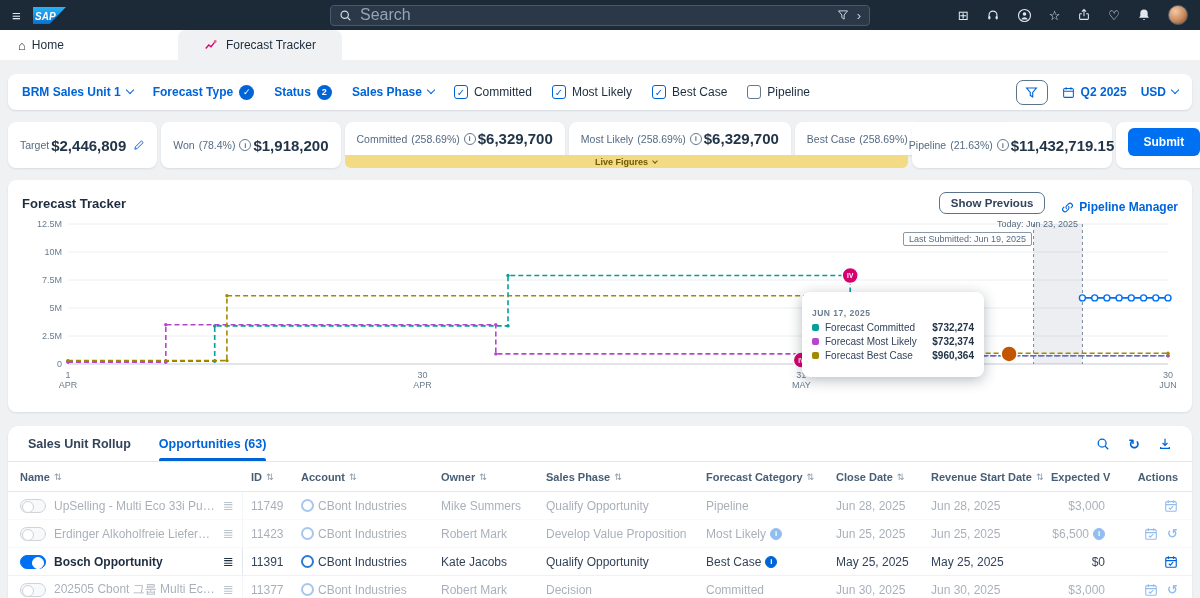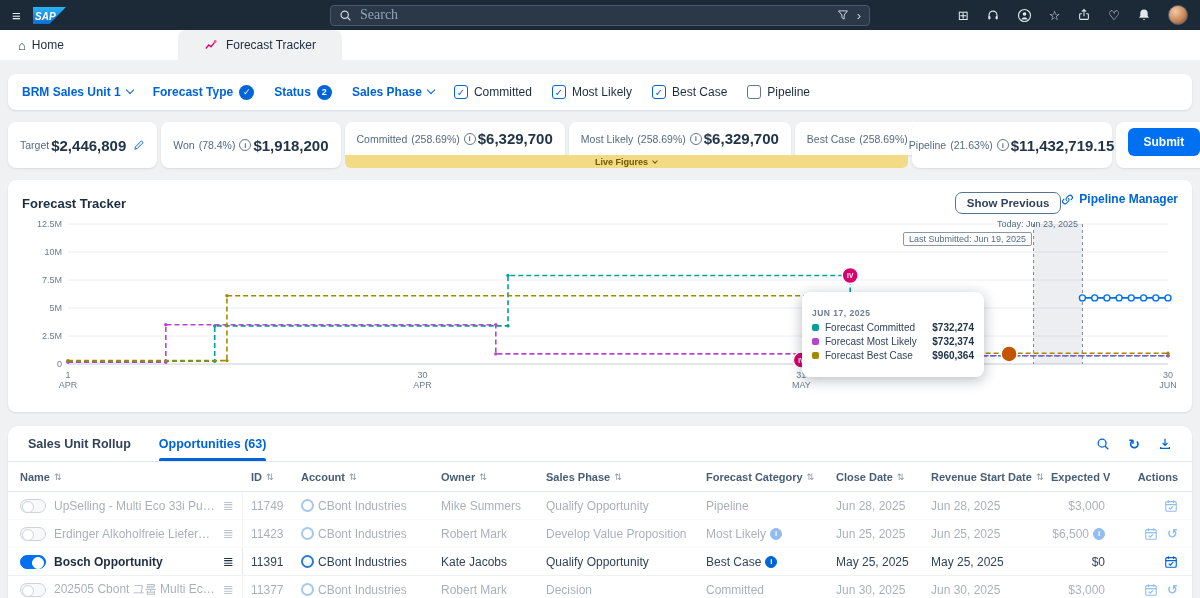--- a/index.html
+++ b/index.html
@@ -4,21 +4,21 @@
 <style>
   *{box-sizing:border-box;margin:0;padding:0}
   html,body{width:1200px;height:598px;overflow:hidden}
   body{font-family:"Liberation Sans","DejaVu Sans",sans-serif;font-size:12px;color:#1d2d3e;background:#eff1f3}
 
   
   .shell{height:30px;background:#1c2937;display:flex;align-items:center;padding:0 12px;gap:12px;position:relative}
   .sh-menu{color:#dfe6ec;font-size:15px;cursor:pointer;line-height:1}
   .shell-center{position:absolute;left:50%;transform:translateX(-50%);width:540px}
   .shell-search{height:21px;background:#2a3848;border:1px solid #46596d;border-radius:4px;display:flex;align-items:center;gap:8px;padding:0 8px;color:#9fb0c0}
-  .shell-search input{flex:1;background:transparent;border:none;outline:none;color:#22c55e;font-size:14px;font-family:Liberation Serif, serif}
+  .shell-search input{flex:1;background:transparent;border:none;outline:none;color:#22c55e;font-size:16px;font-family:Liberation Sans, sans-serif}
   .shell-search input::placeholder{color:#93a5b6}
   .ss-chev{color:#c6d2dd;font-size:13px}
   .shell-right{margin-left:auto;display:flex;align-items:center;gap:17px;color:#dfe6ec}
   .sh-glyph{font-size:13px;line-height:1;cursor:pointer}
   .avatar{width:20px;height:20px;border-radius:50%;background:radial-gradient(circle at 35% 30%,#f3c9a6 0%,#c98a5b 55%,#6e4328 100%);border:1px solid #51606f}
 
   
   .tabrow{height:30px;background:#fff;display:flex;align-items:stretch}
   .home{display:flex;align-items:center;gap:6px;padding:0 18px;font-size:12px;cursor:pointer}
   .home .glyph{font-size:13px}
@@ -50,21 +50,21 @@
   .live-band .chev{width:4px;height:4px;margin-top:-2px;border-width:1.5px}
   .inf{display:inline-flex;width:12px;height:12px;border:1px solid #64788c;border-radius:50%;font-size:8px;align-items:center;justify-content:center;color:#64788c;flex:none;font-weight:700;cursor:pointer}
   .inf.f{background:#0064d9;border-color:#0064d9;color:#fff}
   .btn-primary{background:#0070f2;color:#fff;border:none;border-radius:6px;padding:7px 16px;font-size:12px;font-weight:700;cursor:pointer;font-family:inherit}
   .submit-card{flex:1;flex-direction:row;align-items:flex-start;justify-content:center}
 
   
   .chart-card{margin-top:12px;background:#fff;border-radius:8px;padding:10px 14px 6px;height:232px;box-shadow:0 1px 2px rgba(34,53,72,.1)}
   .chart-head{display:flex;align-items:center;height:26px}
   .chart-title{font-weight:700;font-size:13px}
-  .chart-actions{margin-left:auto;display:flex;align-items:flex-start}
+  .chart-actions{margin-left:auto;display:flex;gap:16px;align-items:flex-end}
   .btn-outline{border:1px solid #5b738b;background:#fff;color:#32435a;border-radius:7px;padding:4px 11px;font-size:11.5px;font-weight:600;cursor:pointer;font-family:inherit}
   .link-action{display:flex;gap:5px;color:#0064d9;font-size:12px;font-weight:600;align-items:center;cursor:pointer}
   .chart-body{position:relative;height:174px;margin-top:2px}
   #chart-svg{position:absolute;left:0;top:0}
   #chart-svg text{font-family:inherit}
   .today-label{position:absolute;top:1px;right:100px;font-size:9px;color:#556b82}
   .last-submitted{position:absolute;top:14px;right:146px;font-size:9px;color:#556b82;border:1px solid #8a98a6;background:#fff;padding:1px 5px;border-radius:2px}
   .chart-tooltip{position:absolute;left:780px;top:74px;width:182px;background:#fff;border-radius:8px;box-shadow:0 3px 14px rgba(13,30,46,.3);padding:16px 10px;z-index:3}
   .tt-date{font-size:8.5px;color:#6a7c90;letter-spacing:.5px;margin-bottom:4px;font-weight:700}
   .tt-row{display:flex;align-items:center;gap:6px;font-size:10px;margin-top:3px}
@@ -213,20 +213,40 @@
         <span>Most Likely</span>
       </label>
     <label class="cb checked">
         <span class="cbox">✓</span>
         <span>Best Case</span>
       </label>
     <label class="cb">
         <span class="cbox">✓</span>
         <span>Pipeline</span>
       </label>
+    <div class="fb-right">
+      <button class="icon-btn">
+          <svg width="13" height="13" viewBox="0 0 16 16">
+            <path d="M2 2.5 h12 L9.5 8 v5.5 l-3-2 V8 Z" fill="none" stroke="#0064d9" stroke-width="1.4"></path>
+          </svg>
+        </button>
+      <div class="fb-item">
+        <span style="display:flex">
+            <svg width="13" height="13" viewBox="0 0 16 16">
+              <rect x="2" y="3" width="12" height="11" rx="1.5" fill="none" stroke="#0064d9" stroke-width="1.3"></rect>
+              <path d="M2 6.5 h12 M5 1.5 v3 M11 1.5 v3" stroke="#0064d9" stroke-width="1.3"></path>
+            </svg>
+          </span>
+        <span>Q2 2025</span>
+      </div>
+      <div class="fb-item">
+        <span>USD</span>
+          <span class="chev"></span>
+      </div>
+    </div>
   </div>
 
   <div class="kpi-strip">
     <div class="kpi-card" style="width:150px">
       <span class="kpi-label">
           <span>Target</span>
         </span>
       <span class="kpi-value">
           <span>$2,446,809</span>
         <span style="display:flex">

